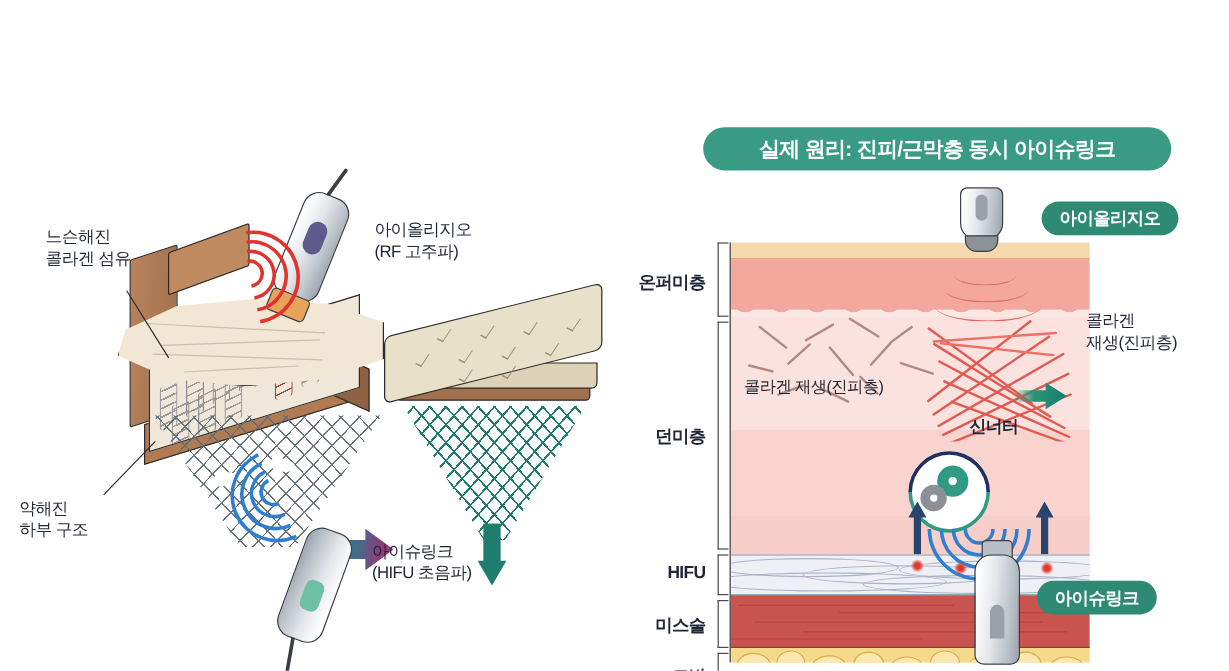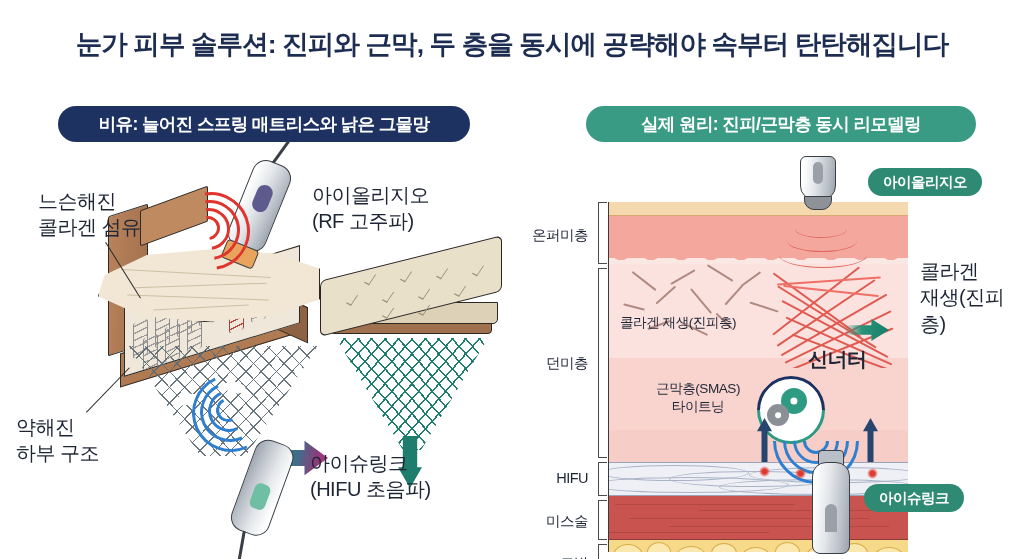--- a/index.html
+++ b/index.html
@@ -25,21 +25,21 @@
     position: absolute; display: flex; align-items: center; justify-content: center;
     border-radius: 999px; color: #ffffff;
     font-size: 17.5px; font-weight: 700; letter-spacing: -0.6px;
     white-space: nowrap; padding: 0 22px; height: 36px;
   }
   #badge-left  { left: 58px;  top: 106px; width: 412px; background: #1d3260; }
   #badge-right { left: 586px; top: 106px; width: 390px; background: #3a9b84; }
 
   
   .lbl {
-    position: absolute; color: #1e2535; font-size: 20px;
+    position: absolute; color: #1e2535; font-size: 14px;
     line-height: 1.32; letter-spacing: -0.5px; white-space: pre-line; font-weight: 500;
   }
   .lbl.sm { font-size: 13.6px; }
 
   
   .leader { position: absolute; background: #2b2b2b; transform-origin: 0 0; height: 1.3px; }
 
   
   #panel-left { position: absolute; left: 0; top: 150px; width: 520px; height: 409px; }
 
@@ -172,21 +172,21 @@
   #panel-right { position: absolute; left: 520px; top: 150px; width: 504px; height: 409px; }
 
   
   .brk {
     position: absolute; left: 78px; width: 9px;
     border-left: 1.6px solid #4a4a4a; border-top: 1.6px solid #4a4a4a; border-bottom: 1.6px solid #4a4a4a;
   }
   .layer-lbl {
     position: absolute; right: 436px; text-align: right; width: 120px;
     font-size: 14.5px; color: #1e2535; letter-spacing: -0.5px; white-space: nowrap;
-    font-weight: 400;
+    font-weight: 700;
   }
 
   
   #skin {
     position: absolute; left: 88px; top: 52px; width: 300px; height: 350px;
     border-left: 1.7px solid #3a3a3a; overflow: hidden; background: #fbe8e4;
   }
   .sl { position: absolute; left: 0; width: 300px; }
   #sl-stratum { top: 0;   height: 14px; background: #f3d9ad; border-bottom: 1.4px solid #d9a86f; }
   #sl-epi     { top: 14px; height: 42px; background: #f3a79d; }
@@ -278,24 +278,22 @@
   }
 
   
   .wrinkle { position: absolute; border-bottom: 1.6px solid #e0655c; border-radius: 50%; }
 </style>
 </head>
 <body>
 
 <div id="stage">
 
-  <div class="title">눈가 피부 솔루션: 진피와 근막, 두 층을 동시에 공략해야 속부터 탄탄해집니다</div>
-
-  <div class="badge" id="badge-left">비유: 늘어진 스프링 매트리스와 낡은 그물망</div>
-  <div class="badge" id="badge-right">실제 원리: 진피/근막층 동시 리모델링</div>
+
+  <div class="badge" id="badge-right">실제 원리: 진피/근막층 동시 아이슈링크</div>
 
   <div id="panel-left">
 
     <div class="wood" id="bed-head"></div>
     <div class="wood" id="bed-head2"></div>
     <div class="wood" id="bed-base"></div>
     <div class="wood" id="bed-base-r"></div>
 
     <div id="springs-box">
       <div class="spring" style="left:8px;  top:26px;"></div>
@@ -482,25 +480,23 @@
       <div class="uparrow" style="left:148px; top:216px;"></div>
       <div class="uparrow" style="left:254px; top:216px;"></div>
 
       <div class="hotspot" style="left:150px; top:264px;"></div>
       <div class="hotspot" style="left:186px; top:266px;"></div>
       <div class="hotspot" style="left:222px; top:264px;"></div>
       <div class="hotspot" style="left:258px; top:266px;"></div>
     </div>
 
     <div class="lbl sm" style="left:100px; top:164px;">콜라겐 재생(진피층)</div>
-    <div class="lbl sm" style="left:118px; top:230px; text-align:center; width:120px;">근막층(SMAS)
-타이트닝</div>
     <div class="lbl" style="left:288px; top:196px; font-weight:600;">신너터</div>
 
-    <div class="lbl" style="left:400px; top:108px;">콜라겐
+    <div class="lbl" style="left:385px; top:108px;">콜라겐
 재생(진피층)</div>
 
     <div class="device" style="left:280px; top:6px; width:38px; height:56px;">
       <div class="dev-body" style="left:0; top:0; width:36px; height:44px; border-radius:6px 6px 14px 14px;"></div>
       <div class="dev-btn" style="left:13px; top:6px; width:10px; height:22px; background:#9aa0a8;"></div>
       <div class="dev-tip" style="left:4px; top:40px; width:28px; height:14px; background:#8d9299; border-radius:0 0 10px 10px;"></div>
     </div>
     <div class="device" style="left:292px; top:300px; width:40px; height:110px;">
       <div class="dev-tip" style="left:6px; top:0; width:26px; height:18px; background:#b9bfc7; border-radius:4px 4px 0 0;"></div>
       <div class="dev-body" style="left:0; top:12px; width:38px; height:92px; border-radius:14px 14px 8px 8px;"></div>

